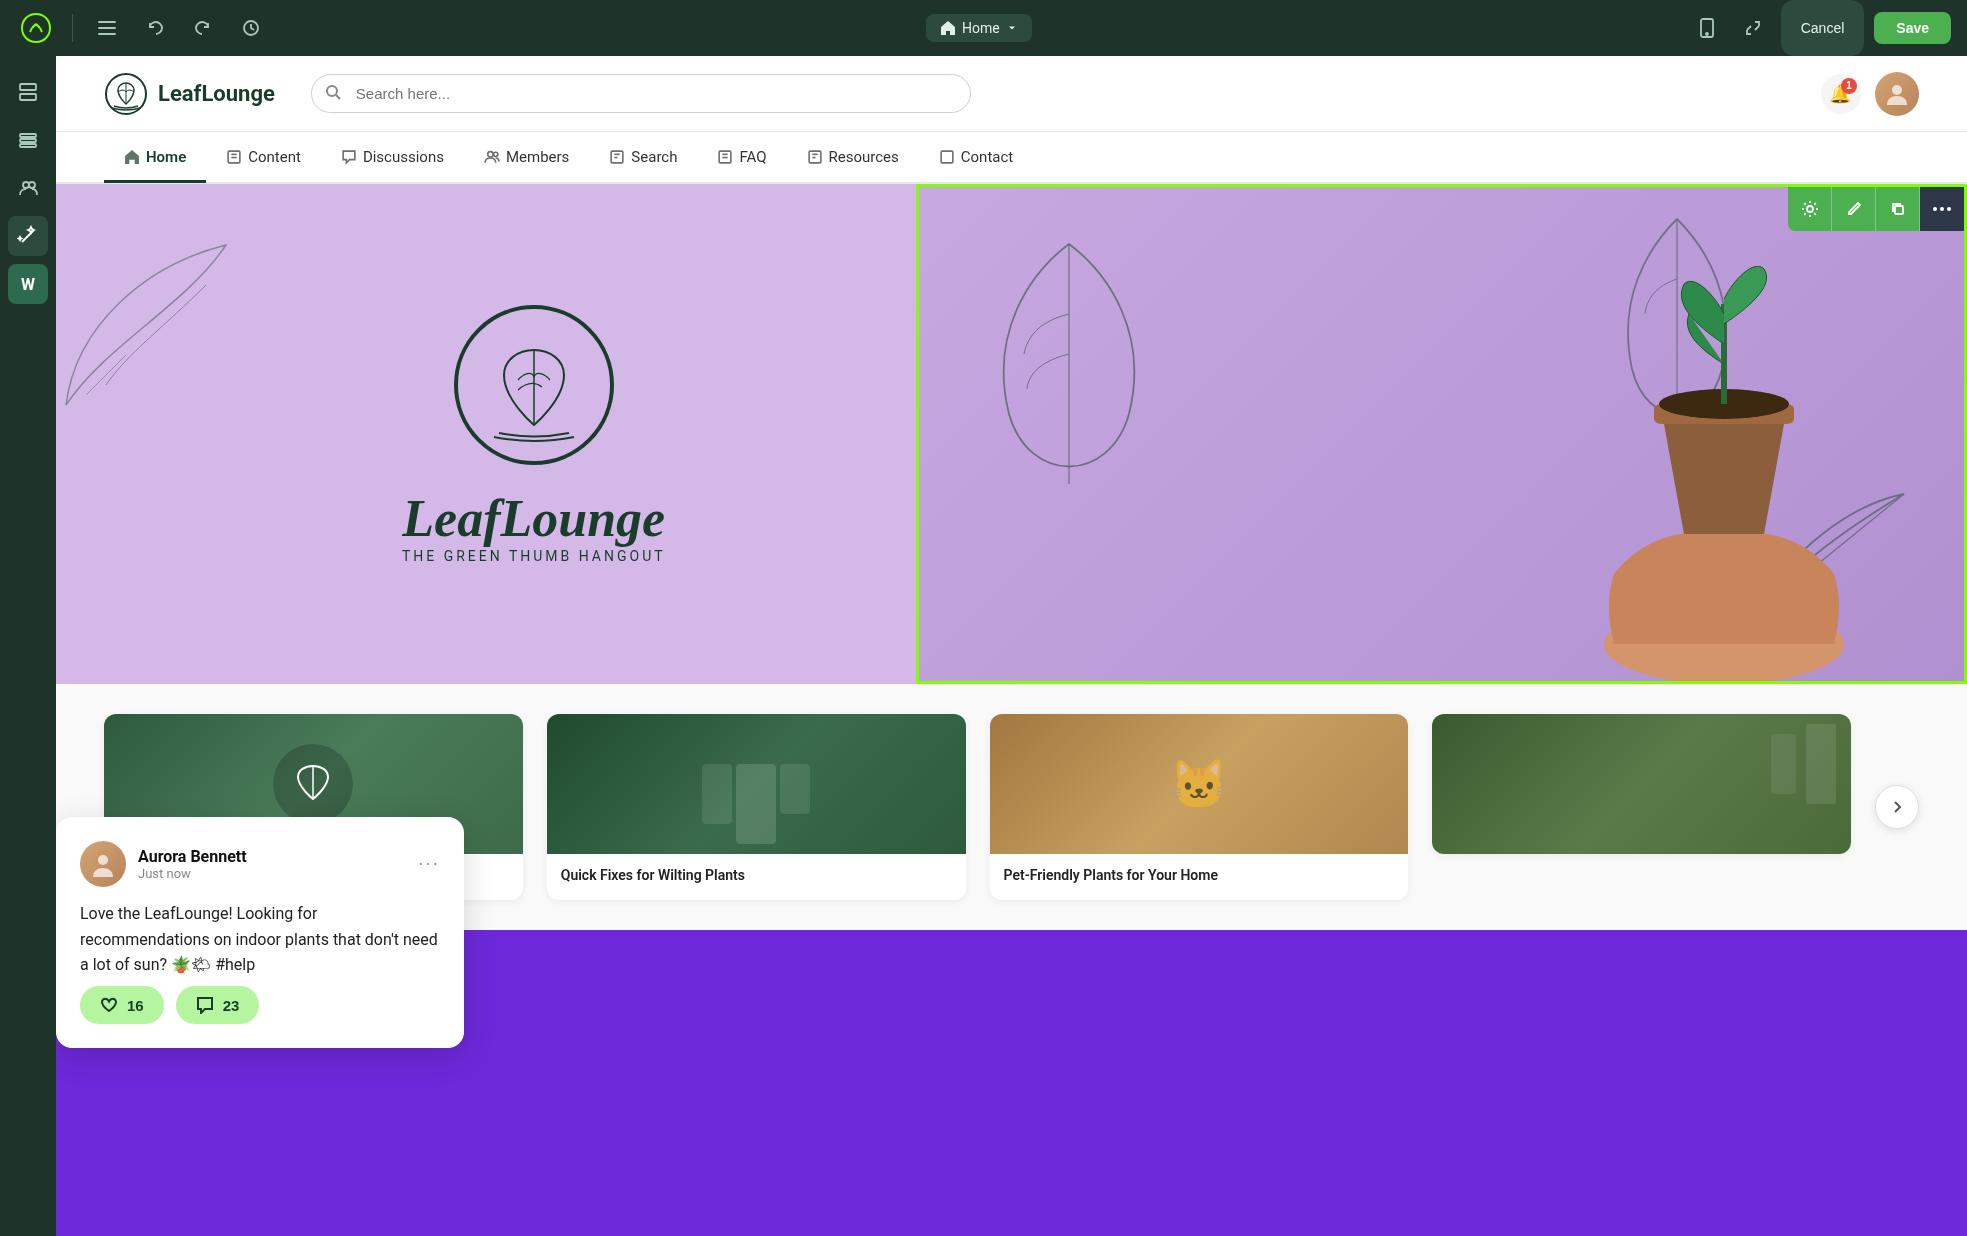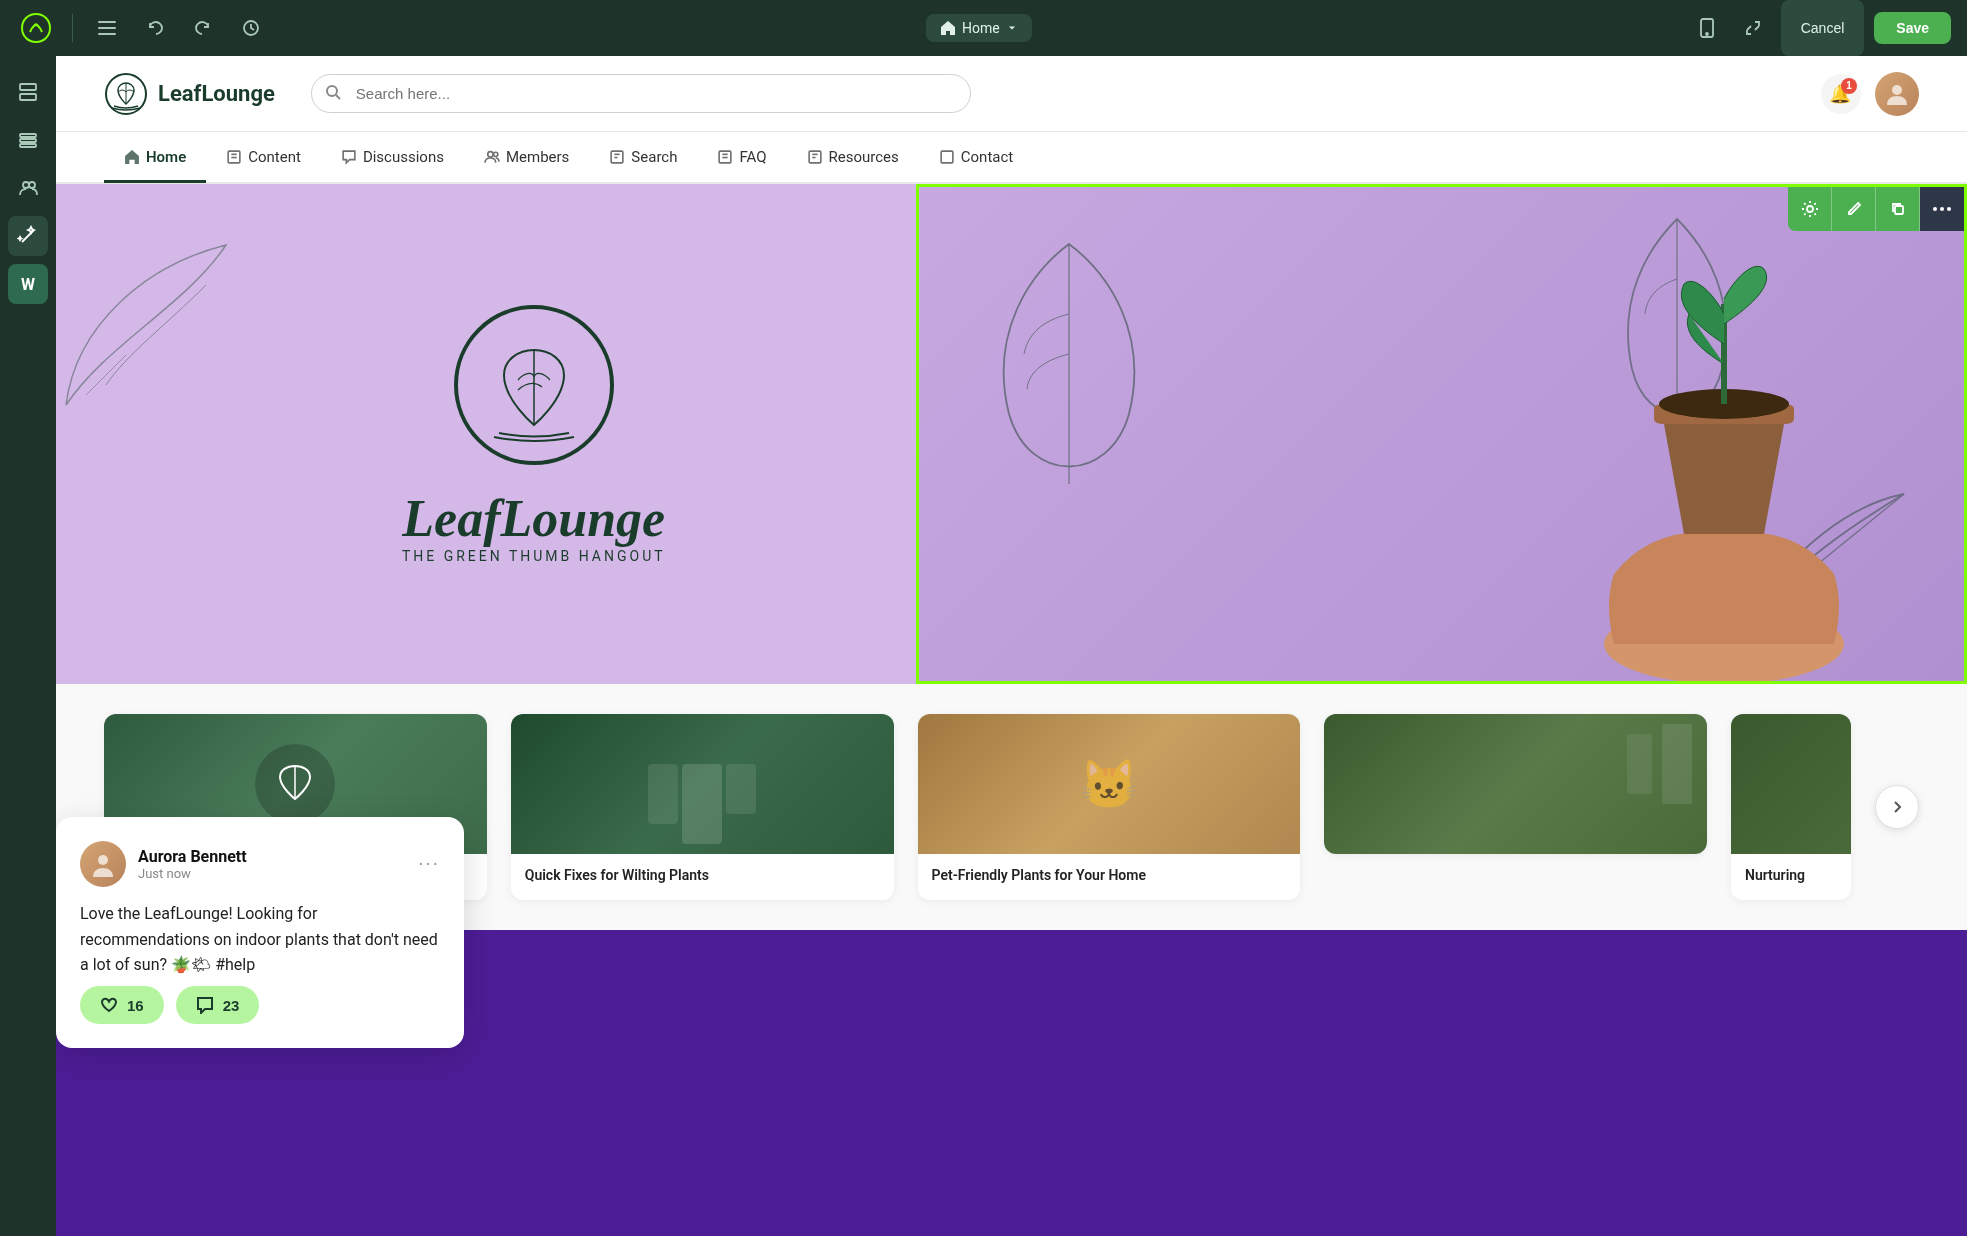--- a/index.html
+++ b/index.html
@@ -74,21 +74,21 @@
       border-radius: 6px;
       background: transparent;
       border: none;
       cursor: pointer;
       display: flex; align-items: center; justify-content: center;
       color: #aac9b8;
     }
     .cancel-btn {
       background: #2d4a3e;
       border: none;
-      border-radius: 8px;
+      border-radius: 13px;
       padding: 20px 20px;
       color: #e0f0e8;
       font-size: 14px;
       cursor: pointer;
     }
     .save-btn {
       background: #4caf50;
       border: none;
       border-radius: 8px;
       padding: 8px 22px;
@@ -139,21 +139,21 @@
       left: 56px;
       right: 0;
       bottom: 0;
       overflow: hidden;
     }
 
     
     .website-preview {
       position: absolute;
       top: 0; left: 0; right: 0; bottom: 0;
-      background: #4c1d95;
+      background: #6d28d9;
     }
 
     
     .site-header {
       background: #fff;
       border-bottom: 1px solid #e8e8e8;
       padding: 0 48px;
       height: 76px;
       display: flex;
       align-items: center;
@@ -760,24 +760,20 @@
           <div style="position:absolute;top:50%;left:50%;transform:translate(-50%,-50%);color:rgba(255,255,255,0.5);font-size:48px;">🐱</div>
         </div>
         <div class="card-title">Pet-Friendly Plants for Your Home</div>
       </div>
       <div class="card">
         <div class="card-img-placeholder" style="background:linear-gradient(135deg, #3a5a2e 0%, #5a7a4a 50%, #4a6a3a 100%);height:140px;position:relative;overflow:hidden;">
           <div style="position:absolute;top:10px;right:15px;width:30px;height:80px;background:rgba(255,255,255,0.1);border-radius:2px;"></div>
           <div style="position:absolute;top:20px;right:55px;width:25px;height:60px;background:rgba(255,255,255,0.08);border-radius:2px;"></div>
         </div>
       </div>
-      <div class="card" style="max-width:120px;">
-        <div class="card-img-placeholder" style="background:linear-gradient(135deg, #3a5a2e 0%, #4a6a3a 100%);height:140px;position:relative;overflow:hidden;"></div>
-        <div class="card-title">Nurturing</div>
-      </div>
       <div class="next-arrow">
         <svg width="16" height="16" viewBox="0 0 16 16" fill="none" stroke="currentColor" stroke-width="2">
           <polyline points="6,3 11,8 6,13"></polyline>
         </svg>
       </div>
     </div>
 
     <div class="post-card">
       <div class="post-card-header">
         <div class="post-author">

